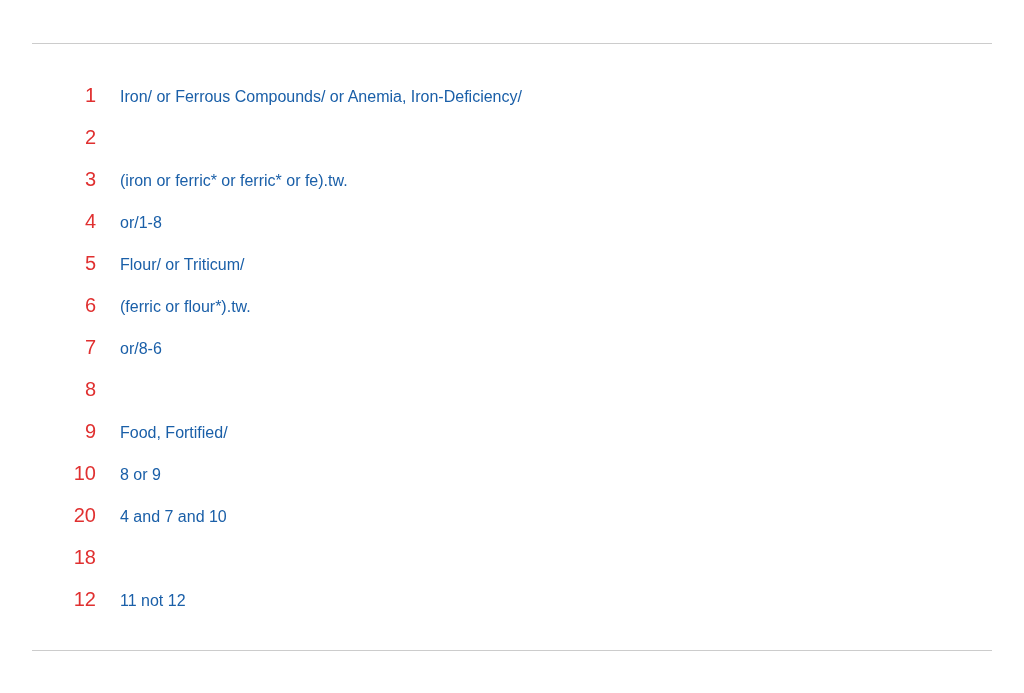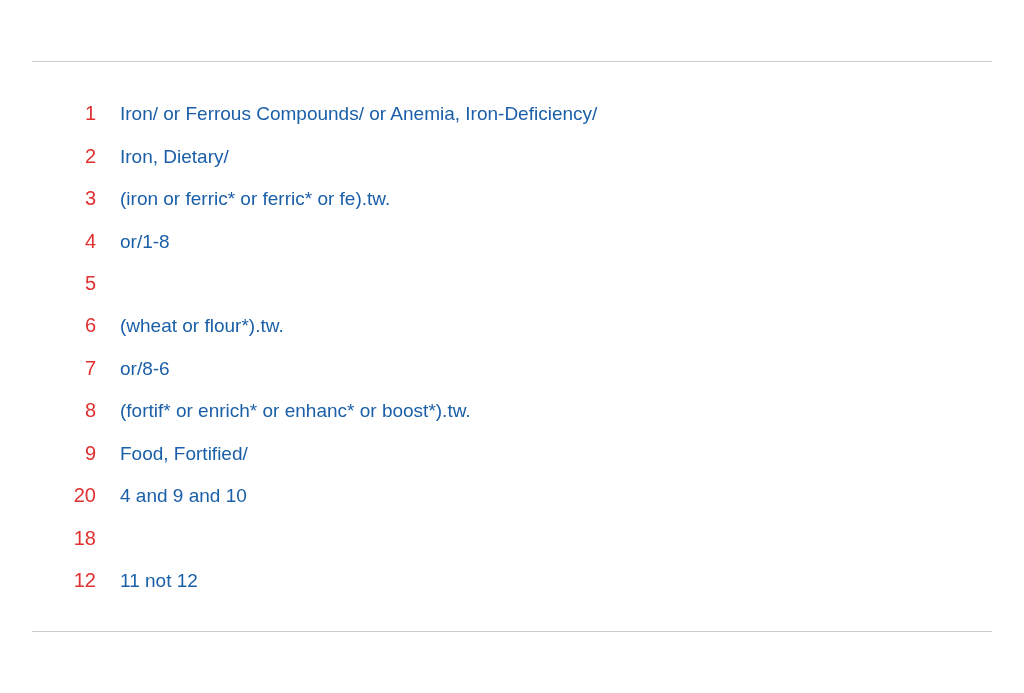--- a/index.html
+++ b/index.html
@@ -40,66 +40,69 @@
       min-width: 48px;
       font-size: 20px;
       font-weight: normal;
       text-align: right;
       padding-right: 24px;
       flex-shrink: 0;
     }
 
     .row-content {
       color: #1a5fa8;
-      font-size: 19px;
+      font-size: 16px;
       font-weight: normal;
     }
   </style>
 </head>
 <body>
 
 <div class="container">
 <div class="search-row">
       <span class="row-number">1</span>
       <span class="row-content">Iron/ or Ferrous Compounds/ or Anemia, Iron-Deficiency/</span>
     </div>
     <div class="search-row">
       <span class="row-number">2</span>
-      <span class="row-content">Iron, Dietary/</span>
     </div>
     <div class="search-row">
       <span class="row-number">3</span>
       <span class="row-content">(iron or ferric* or ferric* or fe).tw.</span>
     </div>
     <div class="search-row">
       <span class="row-number">4</span>
       <span class="row-content">or/1-8</span>
     </div>
     <div class="search-row">
       <span class="row-number">5</span>
+      <span class="row-content">Flour/ or Triticum/</span>
     </div>
     <div class="search-row">
       <span class="row-number">6</span>
-      <span class="row-content">(wheat or flour*).tw.</span>
+      <span class="row-content">(ferric or flour*).tw.</span>
     </div>
     <div class="search-row">
       <span class="row-number">7</span>
       <span class="row-content">or/8-6</span>
     </div>
     <div class="search-row">
       <span class="row-number">8</span>
-      <span class="row-content">(fortif* or enrich* or enhanc* or boost*).tw.</span>
     </div>
     <div class="search-row">
       <span class="row-number">9</span>
       <span class="row-content">Food, Fortified/</span>
     </div>
     <div class="search-row">
+      <span class="row-number">10</span>
+      <span class="row-content">8 or 9</span>
+    </div>
+    <div class="search-row">
       <span class="row-number">20</span>
-      <span class="row-content">4 and 9 and 10</span>
+      <span class="row-content">4 and 7 and 10</span>
     </div>
     <div class="search-row">
       <span class="row-number">18</span>
     </div>
     <div class="search-row">
       <span class="row-number">12</span>
       <span class="row-content">11 not 12</span>
     </div>
   </div>
 

